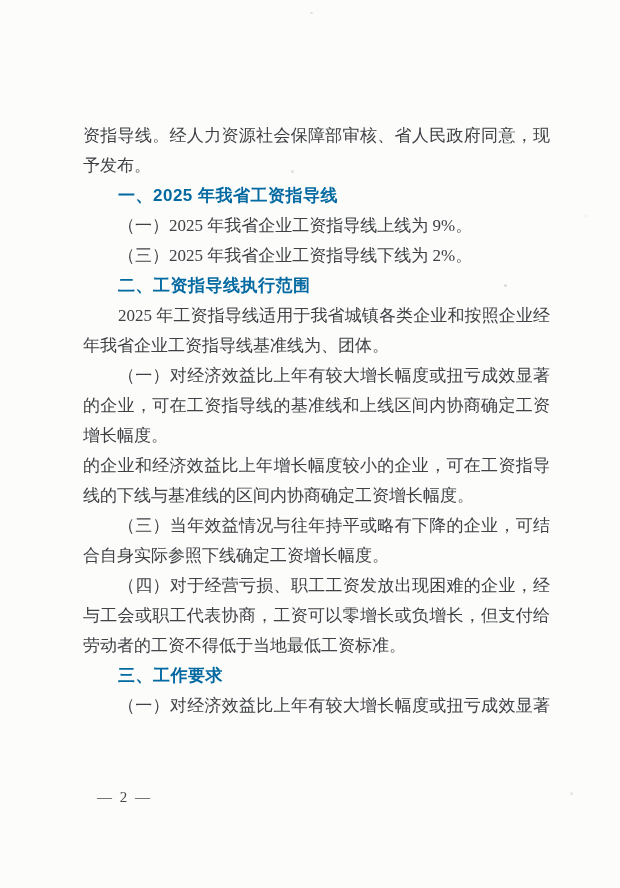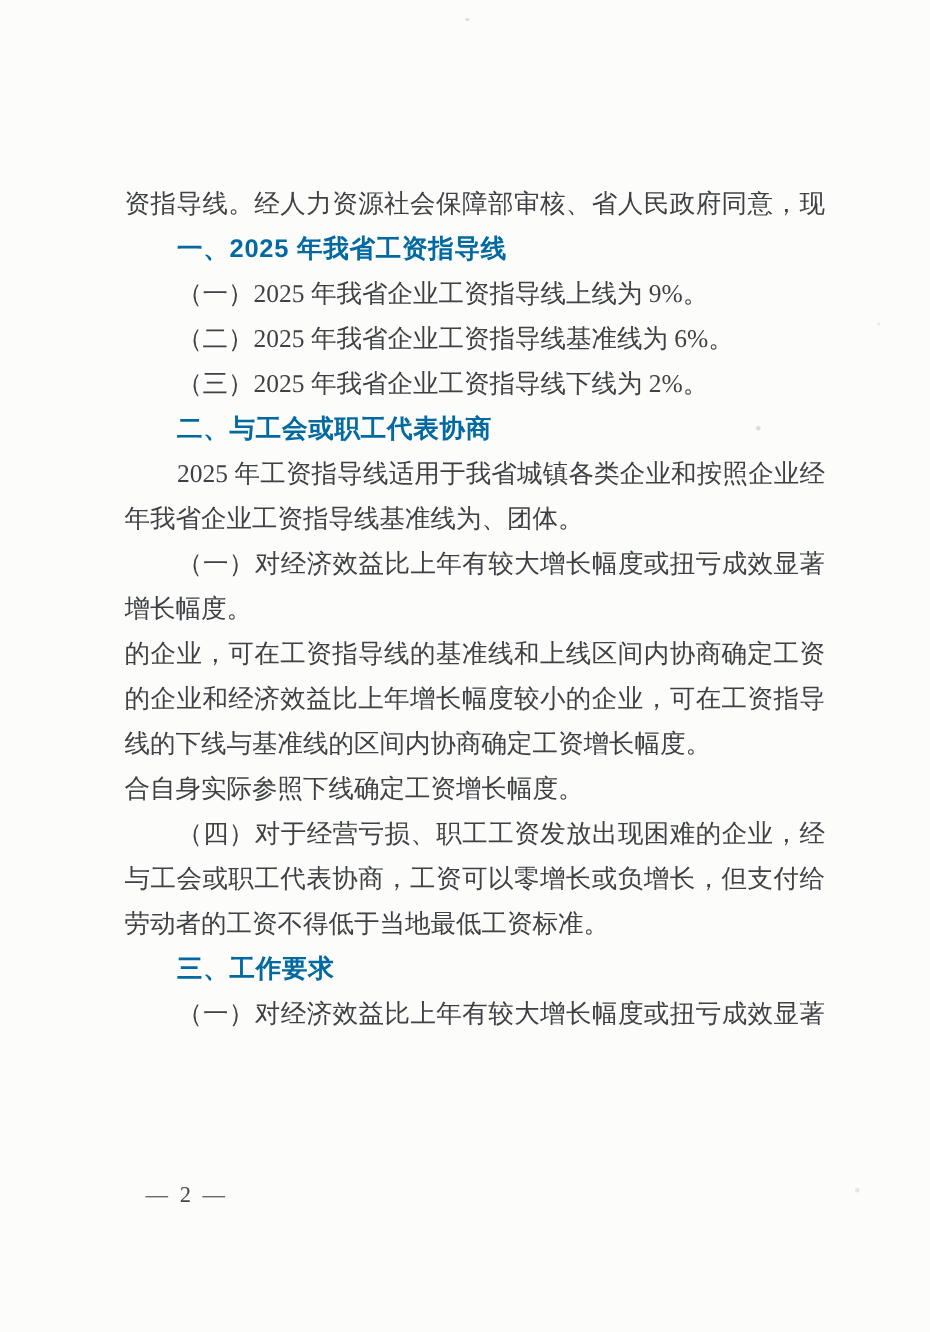--- a/index.html
+++ b/index.html
@@ -66,32 +66,33 @@
 <div class="page">
 
   <span class="speck s1"></span>
   <span class="speck s2"></span>
   <span class="speck s3"></span>
   <span class="speck s4"></span>
   <span class="speck s5"></span>
 
   <div class="text-block">
     <div class="line stretch">资指导线。经人力资源社会保障部审核、省人民政府同意，现</div>
+    <div class="line">予发布。</div>
     <div class="line heading indent">一、2025 年我省工资指导线</div>
     <div class="line indent">（一）2025 年我省企业工资指导线上线为 9%。</div>
-    <div class="line indent">（二）2025 年我省企业工资指导线基准线为 6%。</div>
     <div class="line indent">（三）2025 年我省企业工资指导线下线为 2%。</div>
-    <div class="line heading indent">二、与工会或职工代表协商</div>
+    <div class="line heading indent">二、工资指导线执行范围</div>
     <div class="line indent stretch">2025 年工资指导线适用于我省城镇各类企业和按照企业经</div>
     <div class="line">年我省企业工资指导线基准线为、团体。</div>
     <div class="line indent stretch">（一）对经济效益比上年有较大增长幅度或扭亏成效显著</div>
+    <div class="line stretch">的企业，可在工资指导线的基准线和上线区间内协商确定工资</div>
     <div class="line">增长幅度。</div>
-    <div class="line stretch">的企业，可在工资指导线的基准线和上线区间内协商确定工资</div>
     <div class="line stretch">的企业和经济效益比上年增长幅度较小的企业，可在工资指导</div>
     <div class="line">线的下线与基准线的区间内协商确定工资增长幅度。</div>
+    <div class="line indent stretch">（三）当年效益情况与往年持平或略有下降的企业，可结</div>
     <div class="line">合自身实际参照下线确定工资增长幅度。</div>
     <div class="line indent stretch">（四）对于经营亏损、职工工资发放出现困难的企业，经</div>
     <div class="line stretch">与工会或职工代表协商，工资可以零增长或负增长，但支付给</div>
     <div class="line">劳动者的工资不得低于当地最低工资标准。</div>
     <div class="line heading indent">三、工作要求</div>
     <div class="line indent stretch">（一）对经济效益比上年有较大增长幅度或扭亏成效显著</div>
   </div>
 
   <div class="page-number">— 2 —</div>
 

